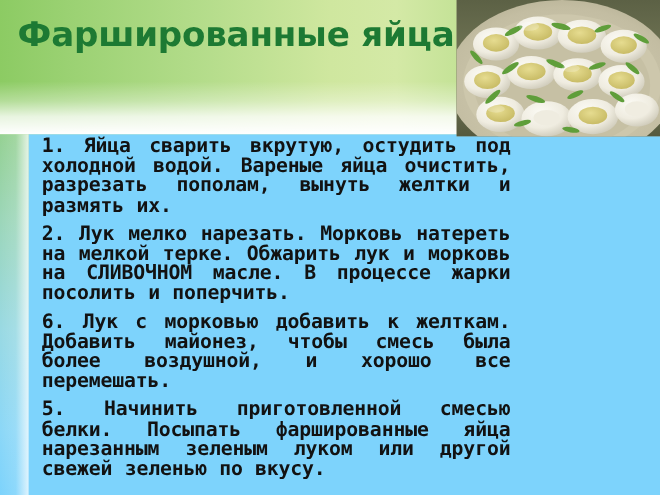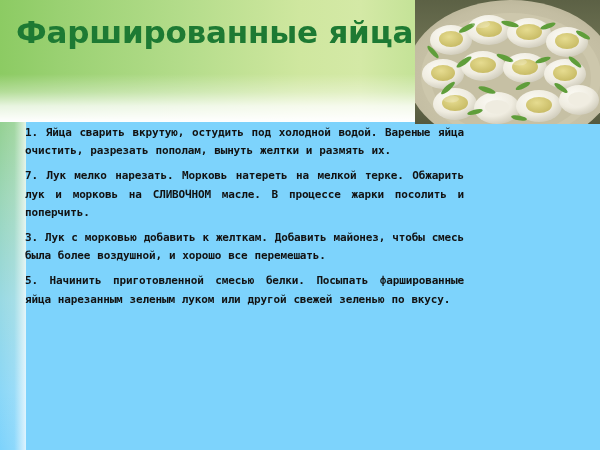--- a/index.html
+++ b/index.html
@@ -112,24 +112,24 @@
 
   
   .recipe-body {
     position: absolute;
     left: 22px;
     top: 124px;
     width: 442px;
     z-index: 4;
   }
   .step {
-    margin: 0 0 7px 3px;
+    margin: 0 0 7px 16px;
     font-family: "DejaVu Sans Mono", monospace;
     font-weight: bold;
-    font-size: 11px;
+    font-size: 18px;
     line-height: 18.2px;
     color: #121212;
     text-align: justify;
     text-justify: inter-word;
     letter-spacing: -0.15px;
     word-spacing: 0.5px;
   }
   .step:last-child { margin-bottom: 0; }
 </style>
 </head>
@@ -222,18 +222,18 @@
       <g fill="#ffffff" opacity="0.22">
         <ellipse cx="66" cy="24" rx="9" ry="4"></ellipse>
         <ellipse cx="104" cy="62" rx="8" ry="3.5"></ellipse>
         <ellipse cx="36" cy="99" rx="8" ry="3.5"></ellipse>
       </g>
     </svg>
   </div>
 
   <div class="recipe-body">
     <p class="step">1. Яйца сварить вкрутую, остудить под холодной водой. Вареные яйца очистить, разрезать пополам, вынуть желтки и размять их.</p>
-    <p class="step">7. Лук мелко нарезать. Морковь натереть на мелкой терке. Обжарить лук и морковь на СЛИВОЧНОМ масле. В процессе жарки посолить и поперчить.</p>
-    <p class="step">3. Лук с морковью добавить к желткам. Добавить майонез, чтобы смесь была более воздушной, и хорошо все перемешать.</p>
+    <p class="step">2. Лук мелко нарезать. Морковь натереть на мелкой терке. Обжарить лук и морковь на СЛИВОЧНОМ масле. В процессе жарки посолить и поперчить.</p>
+    <p class="step">6. Лук с морковью добавить к желткам. Добавить майонез, чтобы смесь была более воздушной, и хорошо все перемешать.</p>
     <p class="step">5. Начинить приготовленной смесью белки. Посыпать фаршированные яйца нарезанным зеленым луком или другой свежей зеленью по вкусу.</p>
   </div>
 
 </div>
 
 </body></html>

